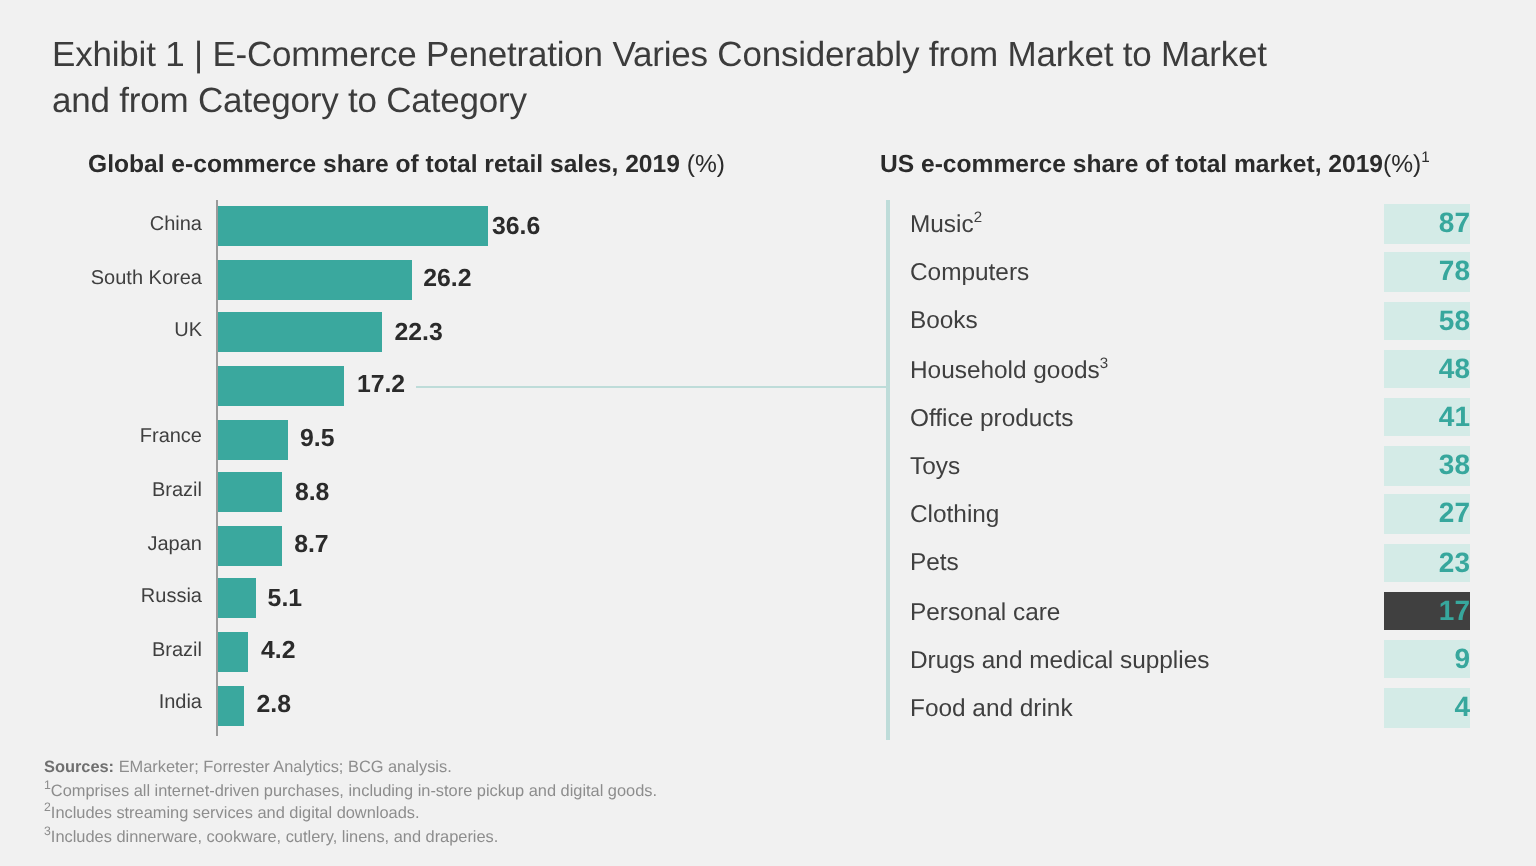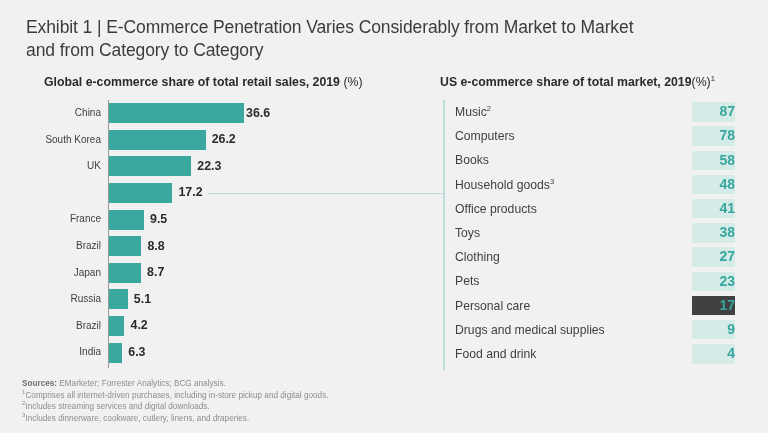--- a/index.html
+++ b/index.html
@@ -266,21 +266,21 @@
         <div class="bar-track" style="width: 15.4918px;">
           <div class="bar-fill" style="width: 15.4918px; background: rgb(58, 168, 158);"></div>
         </div>
         <div class="bar-value" style="left: 108.492px;">4.2</div>
       </div>
       <div class="bar-row" style="top: 239.4px;">
         <div class="bar-label">India</div>
         <div class="bar-track" style="width: 13.2787px;">
           <div class="bar-fill" style="width: 13.2787px; background: rgb(58, 168, 158);"></div>
         </div>
-        <div class="bar-value" style="left: 106.279px;">6.3</div>
+        <div class="bar-value" style="left: 106.279px;">2.8</div>
       </div>
     </div>
 
   <div id="category-list">
       <div class="cat-row" style="top: 0px;">
         <div class="cat-label">Music<sup>2</sup></div>
         <div class="cat-value" style="background: rgb(212, 235, 231); color: rgb(55, 167, 157);">87</div>
       </div>
       <div class="cat-row" style="top: 24.2px;">
         <div class="cat-label">Computers</div>

